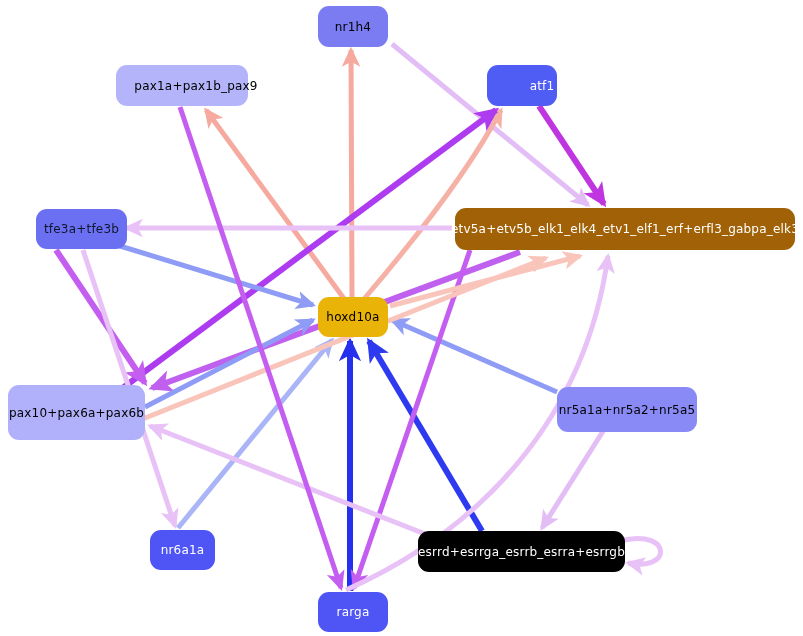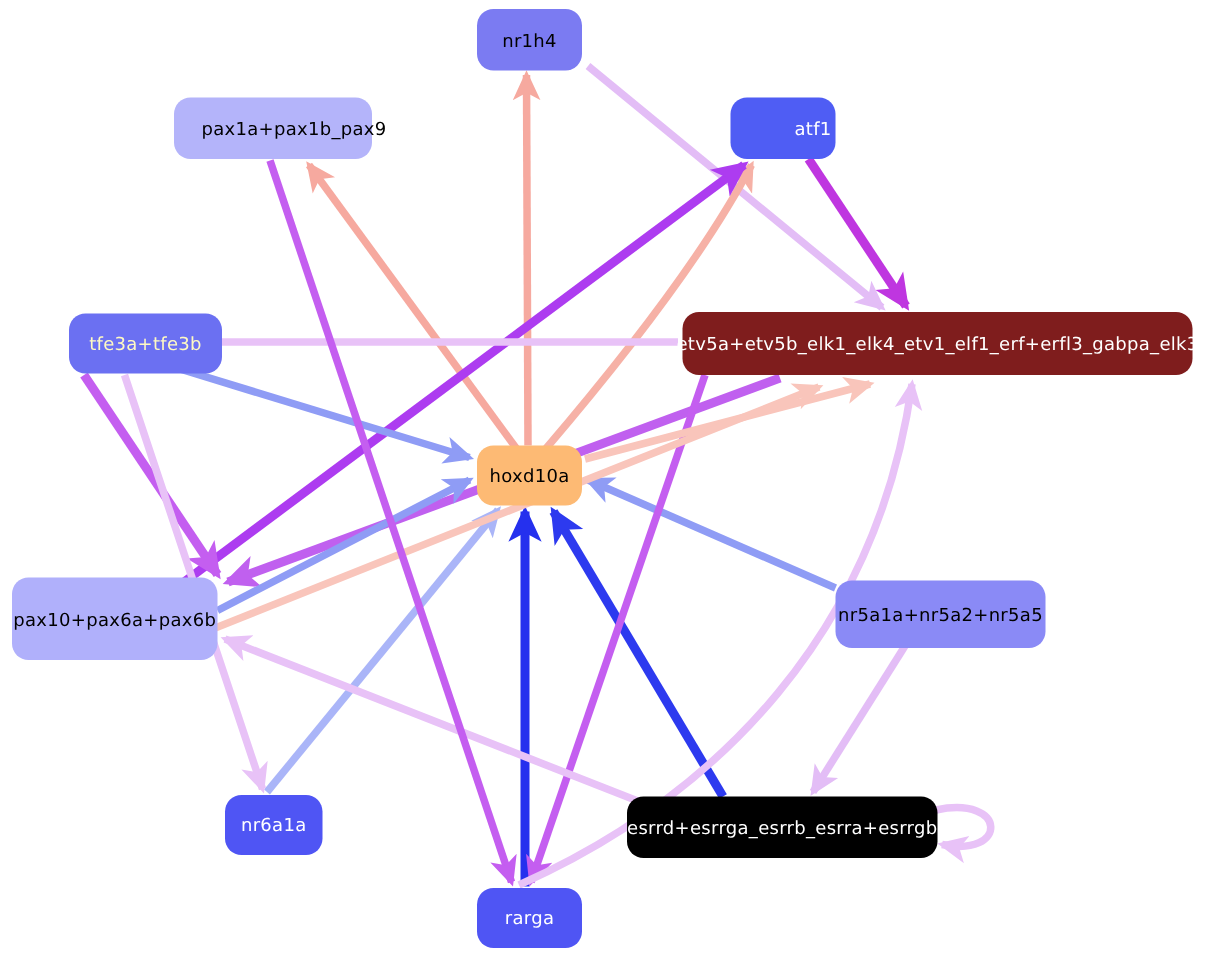--- a/index.html
+++ b/index.html
@@ -145,27 +145,27 @@
   <div id="nodes-group">
       <div class="gnode" style="left: 318px; top: 6px; width: 70px; height: 41px; background: rgb(123, 123, 242); color: rgb(0, 0, 0);">
         <span>nr1h4</span>
       </div>
       <div class="gnode" style="left: 116px; top: 65px; width: 132px; height: 41px; background: rgb(180, 180, 250); color: rgb(0, 0, 0); padding-left: 28px;">
         <span>pax1a+pax1b_pax9</span>
       </div>
       <div class="gnode" style="left: 487px; top: 65px; width: 70px; height: 41px; background: rgb(79, 93, 244); color: rgb(255, 255, 255); padding-left: 40px;">
         <span>atf1</span>
       </div>
-      <div class="gnode" style="left: 46px; top: 209px; width: 102px; height: 40px; background: rgb(107, 112, 242); color: #fef9c3;">
+      <div class="gnode" style="left: 36px; top: 209px; width: 91px; height: 40px; background: rgb(107, 112, 242); color: #0f172a;">
         <span>tfe3a+tfe3b</span>
       </div>
-      <div class="gnode" style="left: 455px; top: 208px; width: 340px; height: 42px; background: #7f1d1d; color: rgb(255, 255, 255);">
+      <div class="gnode" style="left: 455px; top: 208px; width: 340px; height: 42px; background: #a16207; color: rgb(255, 255, 255);">
         <span>etv5a+etv5b_elk1_elk4_etv1_elf1_erf+erfl3_gabpa_elk3</span>
       </div>
-      <div class="gnode" style="left: 318px; top: 297px; width: 70px; height: 40px; background: #fdba74; color: rgb(0, 0, 0);">
+      <div class="gnode" style="left: 318px; top: 297px; width: 70px; height: 40px; background: #eab308; color: rgb(0, 0, 0);">
         <span>hoxd10a</span>
       </div>
       <div class="gnode" style="left: 8px; top: 385px; width: 137px; height: 55px; background: rgb(176, 176, 251); color: rgb(0, 0, 0);">
         <span>pax10+pax6a+pax6b</span>
       </div>
       <div class="gnode" style="left: 557px; top: 387px; width: 140px; height: 45px; background: rgb(138, 138, 246); color: rgb(0, 0, 0);">
         <span>nr5a1a+nr5a2+nr5a5</span>
       </div>
       <div class="gnode" style="left: 150px; top: 530px; width: 65px; height: 40px; background: rgb(79, 85, 244); color: rgb(255, 255, 255);">
         <span>nr6a1a</span>

